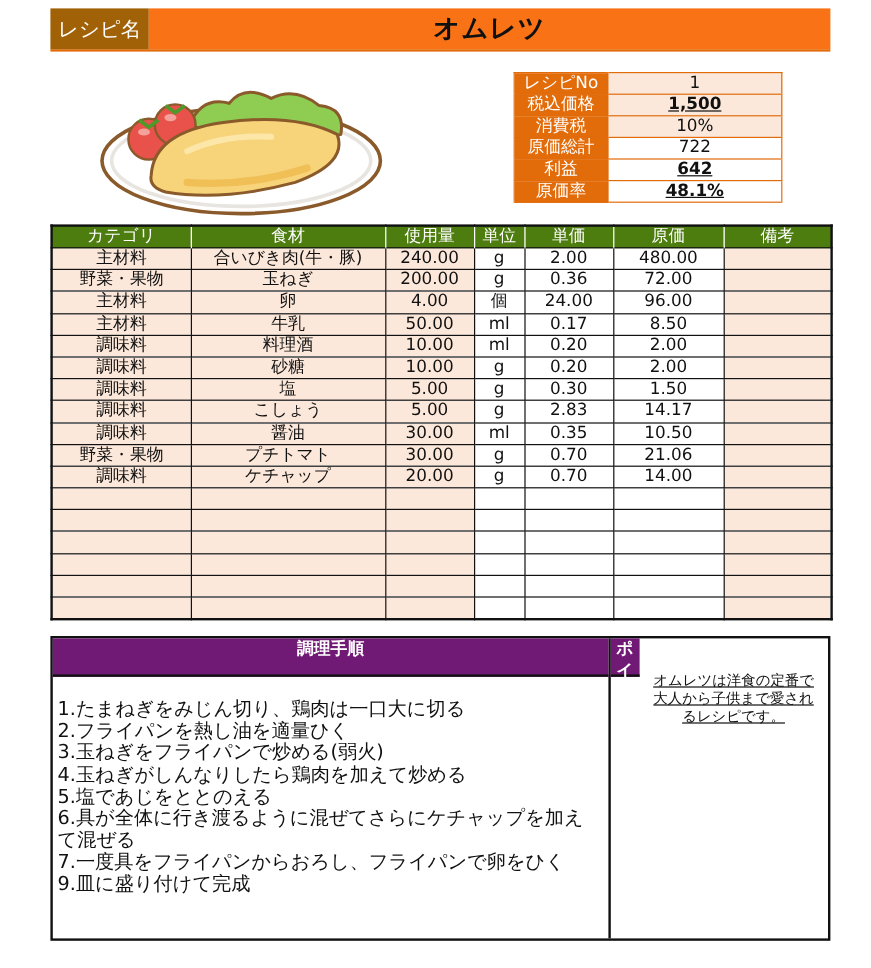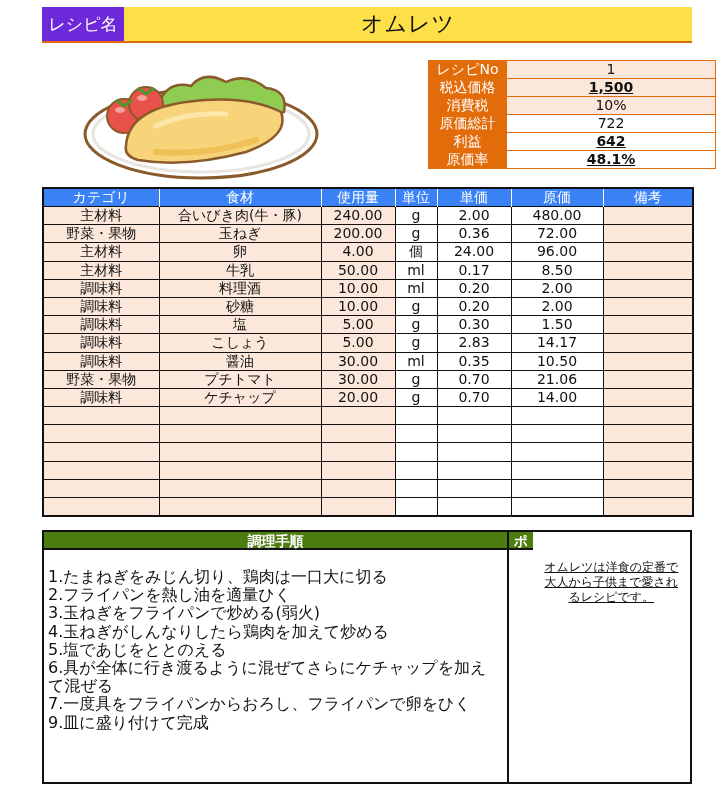--- a/index.html
+++ b/index.html
@@ -2,47 +2,47 @@
 <html><head>
   <meta charset="utf-8">
   <style>
     * { box-sizing: border-box; margin: 0; padding: 0; }
     body {
       width: 726px; height: 807px; background: #ffffff; position: relative; overflow: hidden;
       font-family: "DejaVu Sans", "Liberation Sans", sans-serif; color: #111;
     }
     
     .title-bar { position: absolute; left: 42px; top: 7px; width: 650px; height: 36px; display: flex; border-bottom: 2px solid #e26b0a; }
-    .title-label { width: 82px; background: #6d28d9; color: #fff; font-size: 17px; display: flex; align-items: center; justify-content: center; }
-    .title-value { flex: 1; background: #fde047; font-size: 22px; font-weight: normal; display: flex; align-items: center; justify-content: center; letter-spacing: 1px; }
+    .title-label { width: 82px; background: #a16207; color: #fff; font-size: 17px; display: flex; align-items: center; justify-content: center; }
+    .title-value { flex: 1; background: #f97316; font-size: 22px; font-weight: bold; display: flex; align-items: center; justify-content: center; letter-spacing: 1px; }
 
     
     .illustration { position: absolute; left: 76px; top: 60px; width: 250px; height: 126px; }
 
     
-    .summary { position: absolute; left: 428px; top: 60px; width: 288px; border-collapse: collapse; border: 1px solid #e26b0a; }
+    .summary { position: absolute; left: 428px; top: 60px; width: 224px; border-collapse: collapse; border: 1px solid #e26b0a; }
     .summary td { height: 18px; font-size: 14px; padding: 0; line-height: 17px; }
     .summary td.lbl { width: 78px; background: #e26b0a; color: #fff; text-align: center; border-bottom: 1px solid #e26b0a; }
     .summary td.val { text-align: center; border-bottom: 1px solid #e26b0a; border-left: 1px solid #e26b0a; }
     .summary td.val.shade { background: #fce8da; }
     .summary td.val.bold { font-weight: bold; text-decoration: underline; }
 
     
     .ing { position: absolute; left: 42px; top: 187px; width: 650px; border-collapse: collapse; border: 2px solid #111; table-layout: fixed; }
-    .ing th { background: #3b82f6; color: #fff; font-weight: normal; font-size: 14px; height: 18px; padding: 0; line-height: 17px; border-left: 1px solid #fff; }
+    .ing th { background: #4d7c0f; color: #fff; font-weight: normal; font-size: 14px; height: 18px; padding: 0; line-height: 17px; border-left: 1px solid #fff; }
     .ing th:first-child { border-left: none; }
     .ing td { height: 18.2px; padding: 0; font-size: 14px; line-height: 17px; text-align: center; border: 1px solid #111; white-space: nowrap; overflow: hidden; }
     .ing td.pk { background: #fce8da; }
     .ing td.wh { background: #ffffff; }
 
     
     .bottom { position: absolute; left: 42px; top: 530px; width: 650px; height: 254px; border: 2px solid #111; display: flex; }
     .steps-col { width: 465px; border-right: 2px solid #111; display: flex; flex-direction: column; }
     .point-col { flex: 1; display: flex; flex-direction: row; }
-    .sec-head { background: #4d7c0f; color: #fff; font-size: 14px; height: 18px; line-height: 18px; text-align: center; font-weight: bold; border-bottom: 2px solid #111; }
+    .sec-head { background: #701a75; color: #fff; font-size: 14px; height: 32px; line-height: 18px; text-align: center; font-weight: bold; border-bottom: 2px solid #111; }
     .steps { padding: 18px 12px 0 4px; font-size: 16px; line-height: 18.2px; }
     .point { padding: 28px 6px 0 6px; font-size: 12px; line-height: 15px; text-align: center; text-decoration: underline; }
   </style>
 </head>
 <body>
 
 <div class="title-bar">
   <div class="title-label">レシピ名</div>
   <div class="title-value">オムレツ</div>
 </div>

